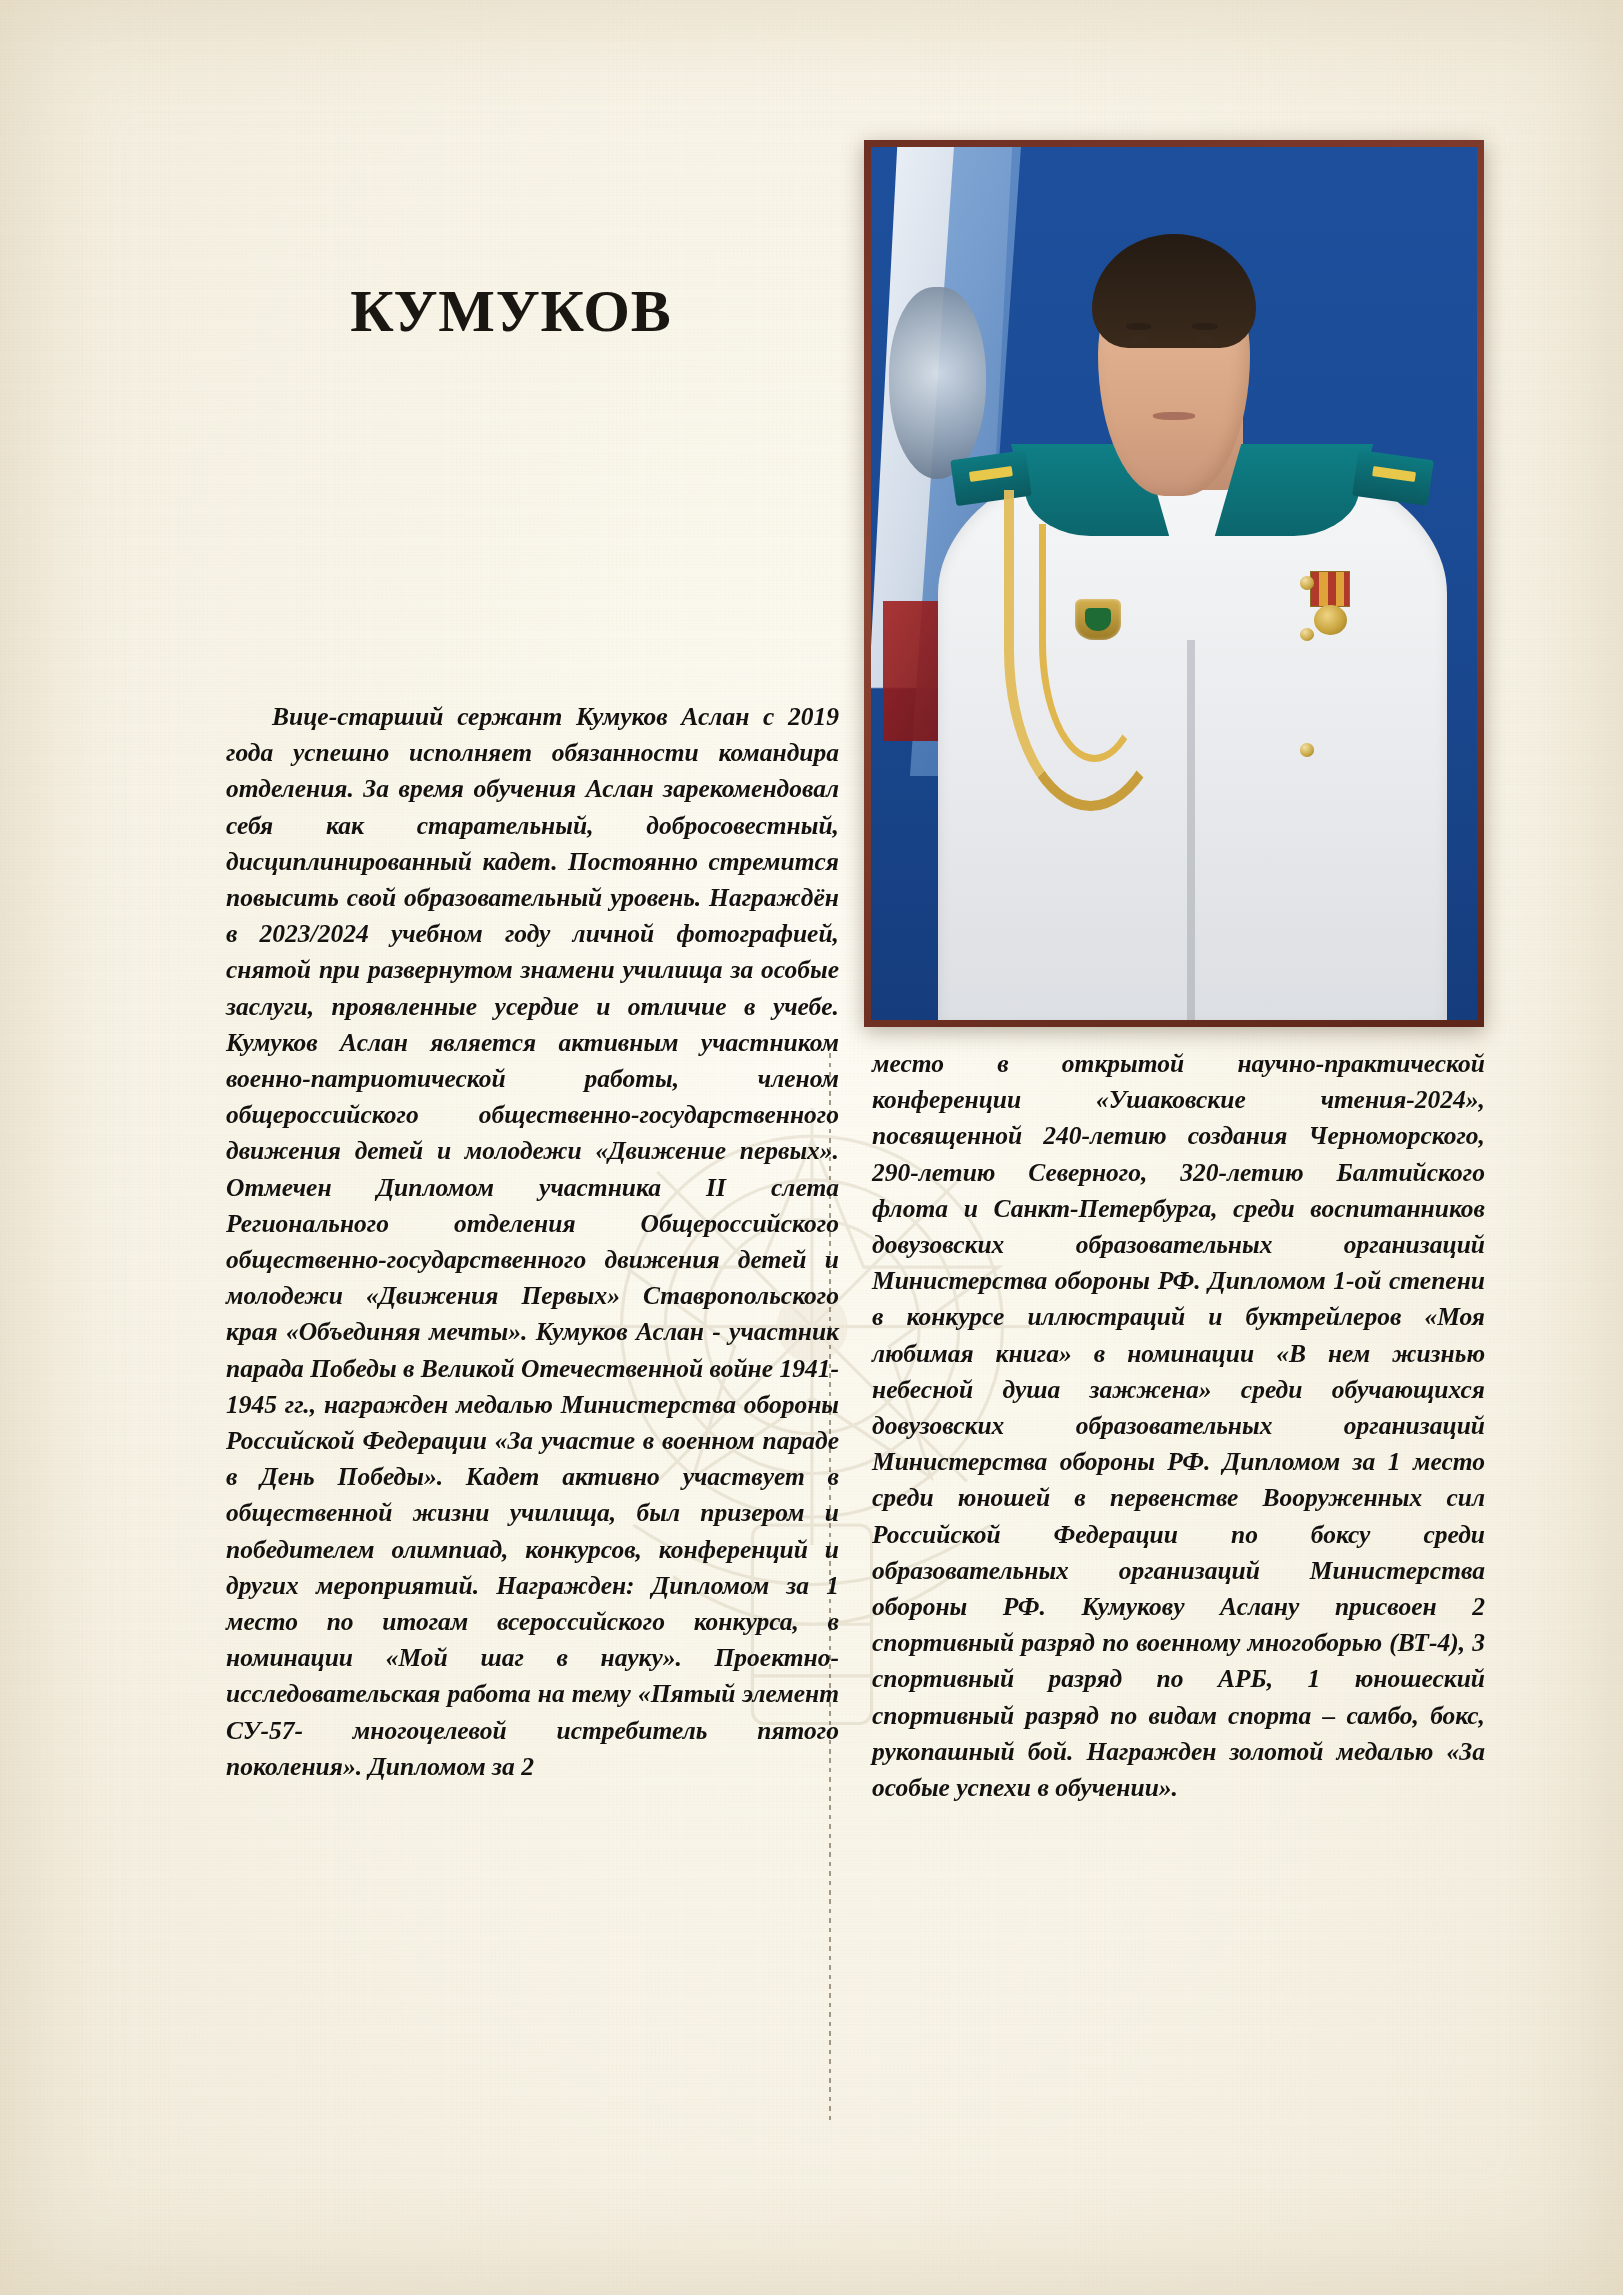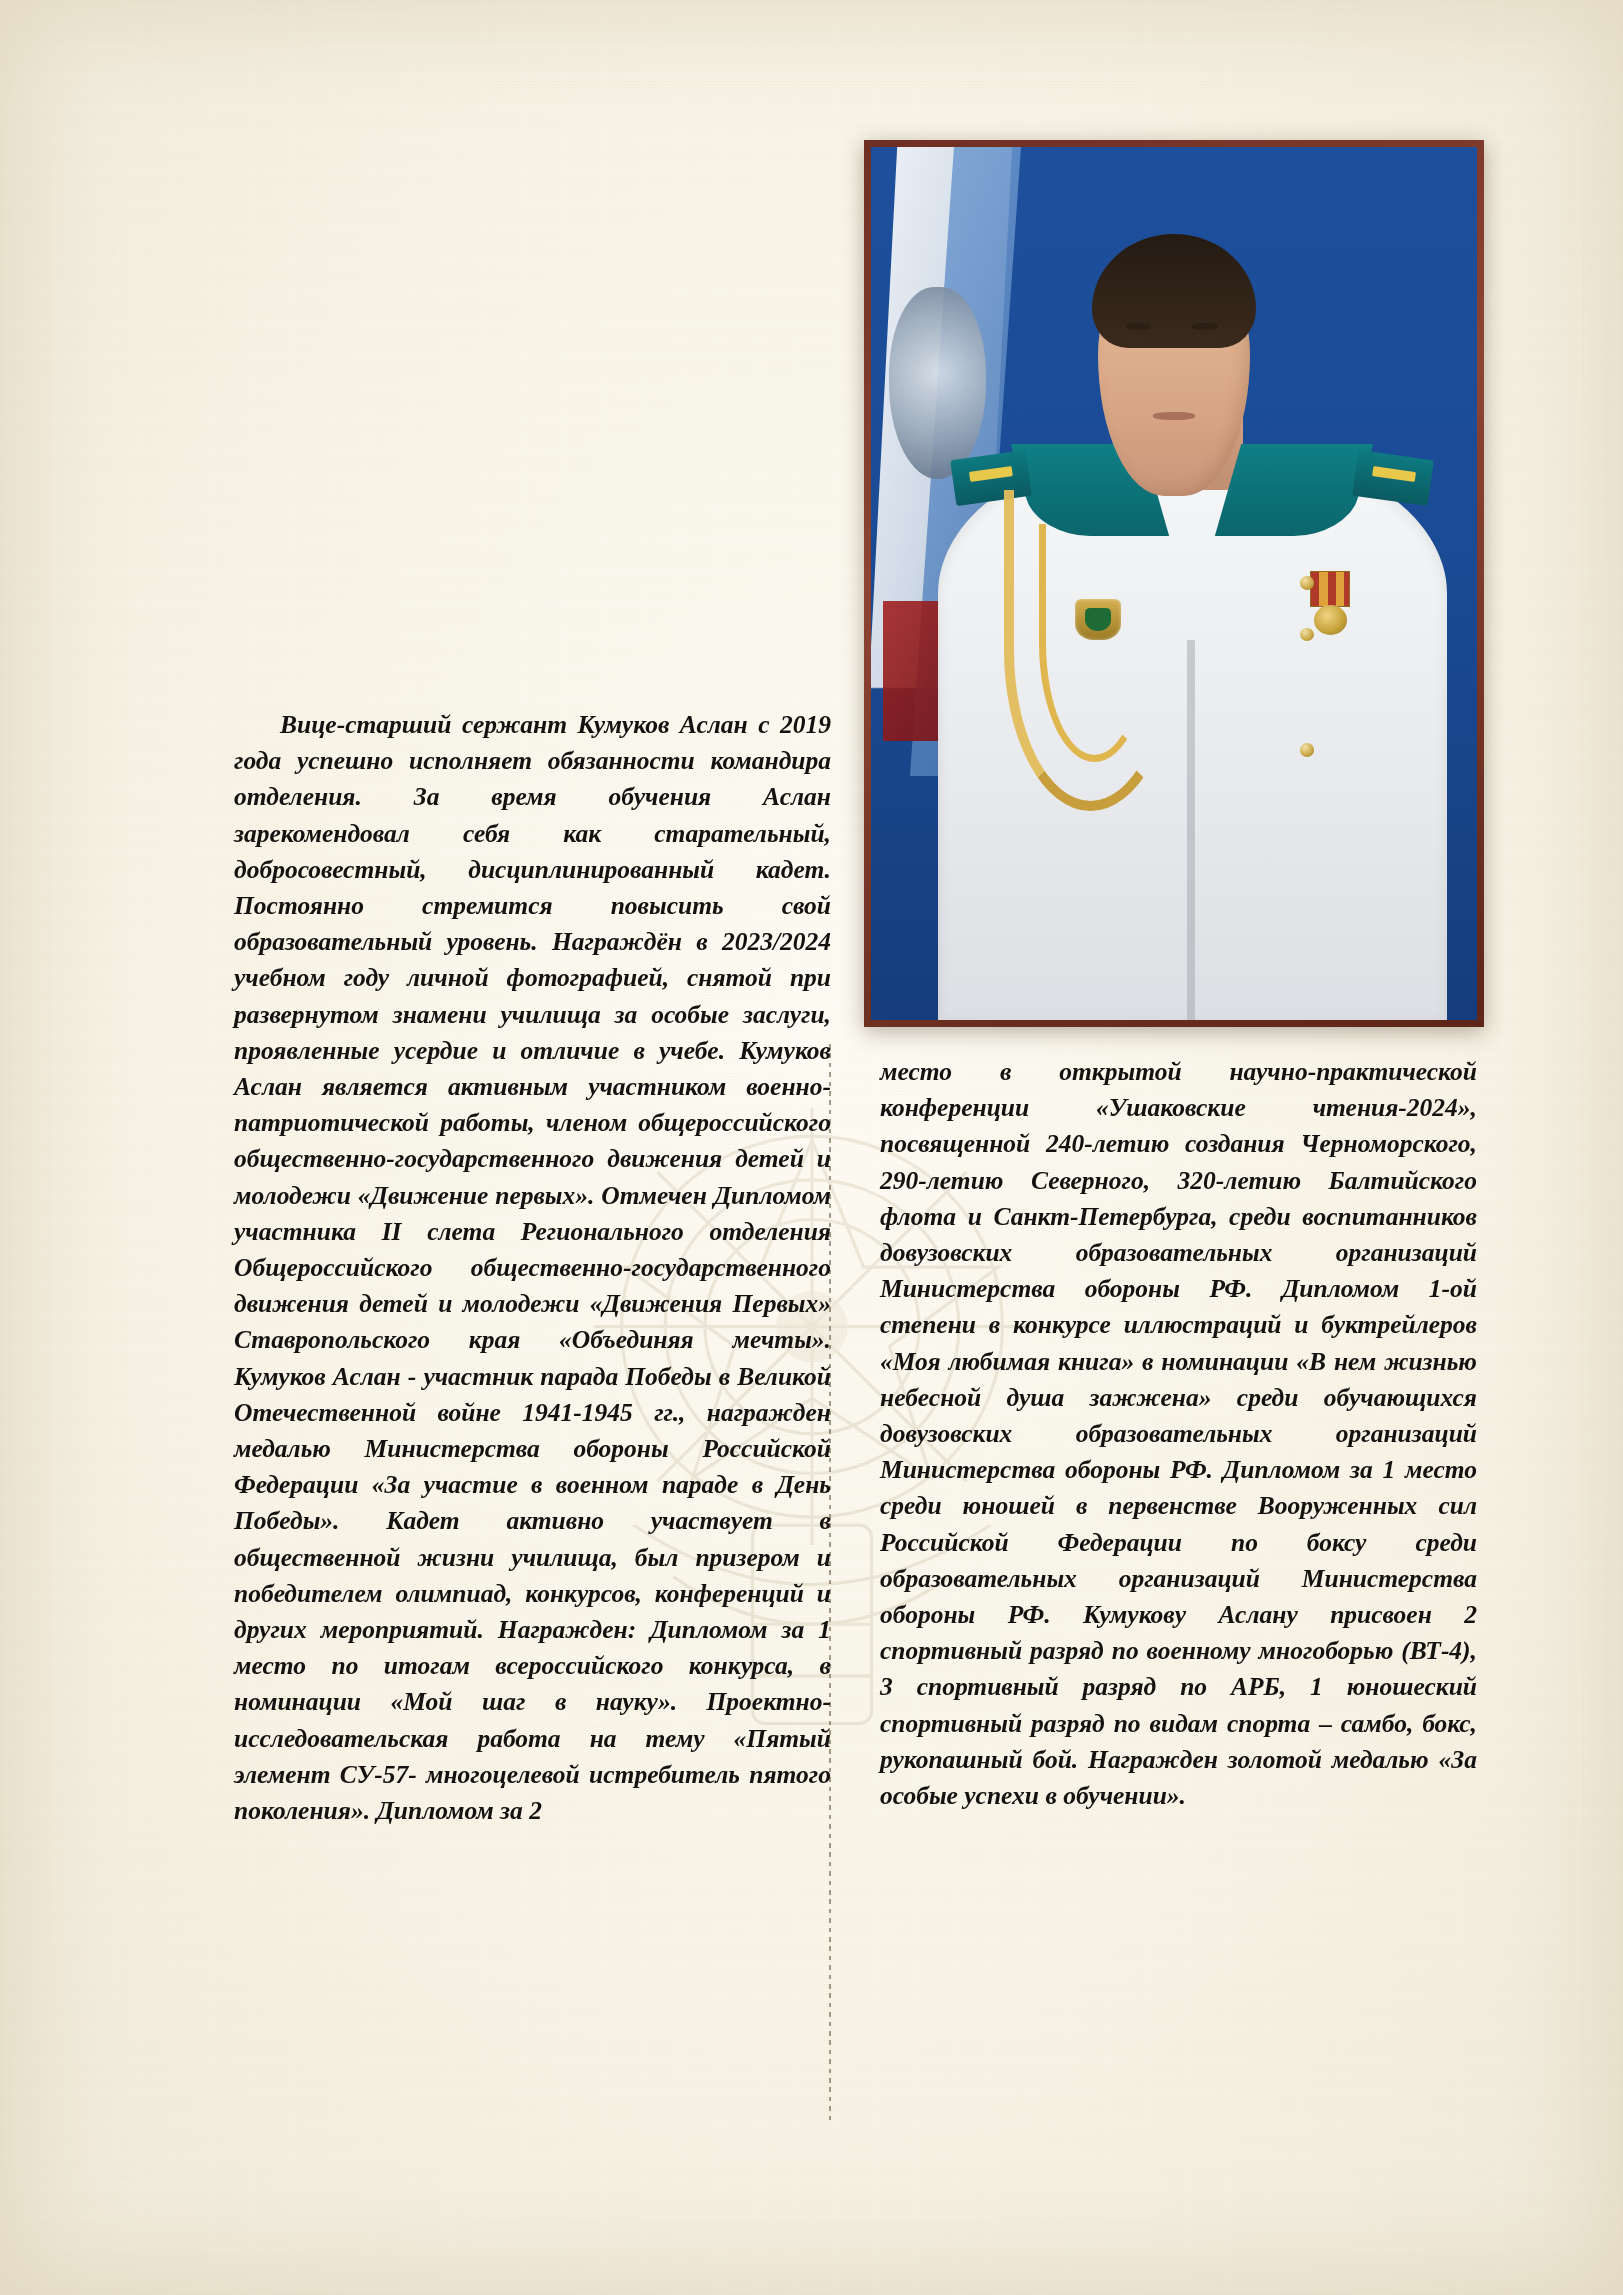--- a/index.html
+++ b/index.html
@@ -311,21 +311,21 @@
     text-align: justify;
     text-justify: inter-word;
     font-style: italic;
     font-weight: bold;
     color: #141210;
     font-family: "Liberation Serif", "DejaVu Serif", serif;
     hyphens: manual;
   }
   .col-left  { left: 226px; }
   .col-right { left: 872px; top: 1046px; }
-  .col p { margin: 8px; }
+  .col p { margin: 0; }
   .col-left p { text-indent: 46px; }
   .col-right p { text-indent: 0; }
 
   .divider {
     position: absolute;
     left: 829px;
     top: 1044px;
     width: 1.6px;
     height: 1076px;
     background: repeating-linear-gradient(180deg, rgba(90,75,50,0.55) 0 4.7px, rgba(90,75,50,0) 4.7px 9.4px);
@@ -351,20 +351,21 @@
         <rect x="120" y="250" width="60" height="100" rx="6"></rect>
         <path d="M120 300 h60 M120 326 h60"></path>
       </g>
       <g fill="#a89063" opacity="0.55">
         <circle cx="150" cy="150" r="18"></circle>
       </g>
     </svg>
   </div>
 
   <h1 class="headline">
+    <span class="ln">КУМУКОВ</span>
   </h1>
 
   <div class="portrait-frame">
     <div class="portrait">
       <div class="pf-flagwhite"></div>
       <div class="pf-flagblue"></div>
       <div class="pf-emblem"></div>
       <div class="pf-redflag"></div>
 
       <div class="pf-body">

